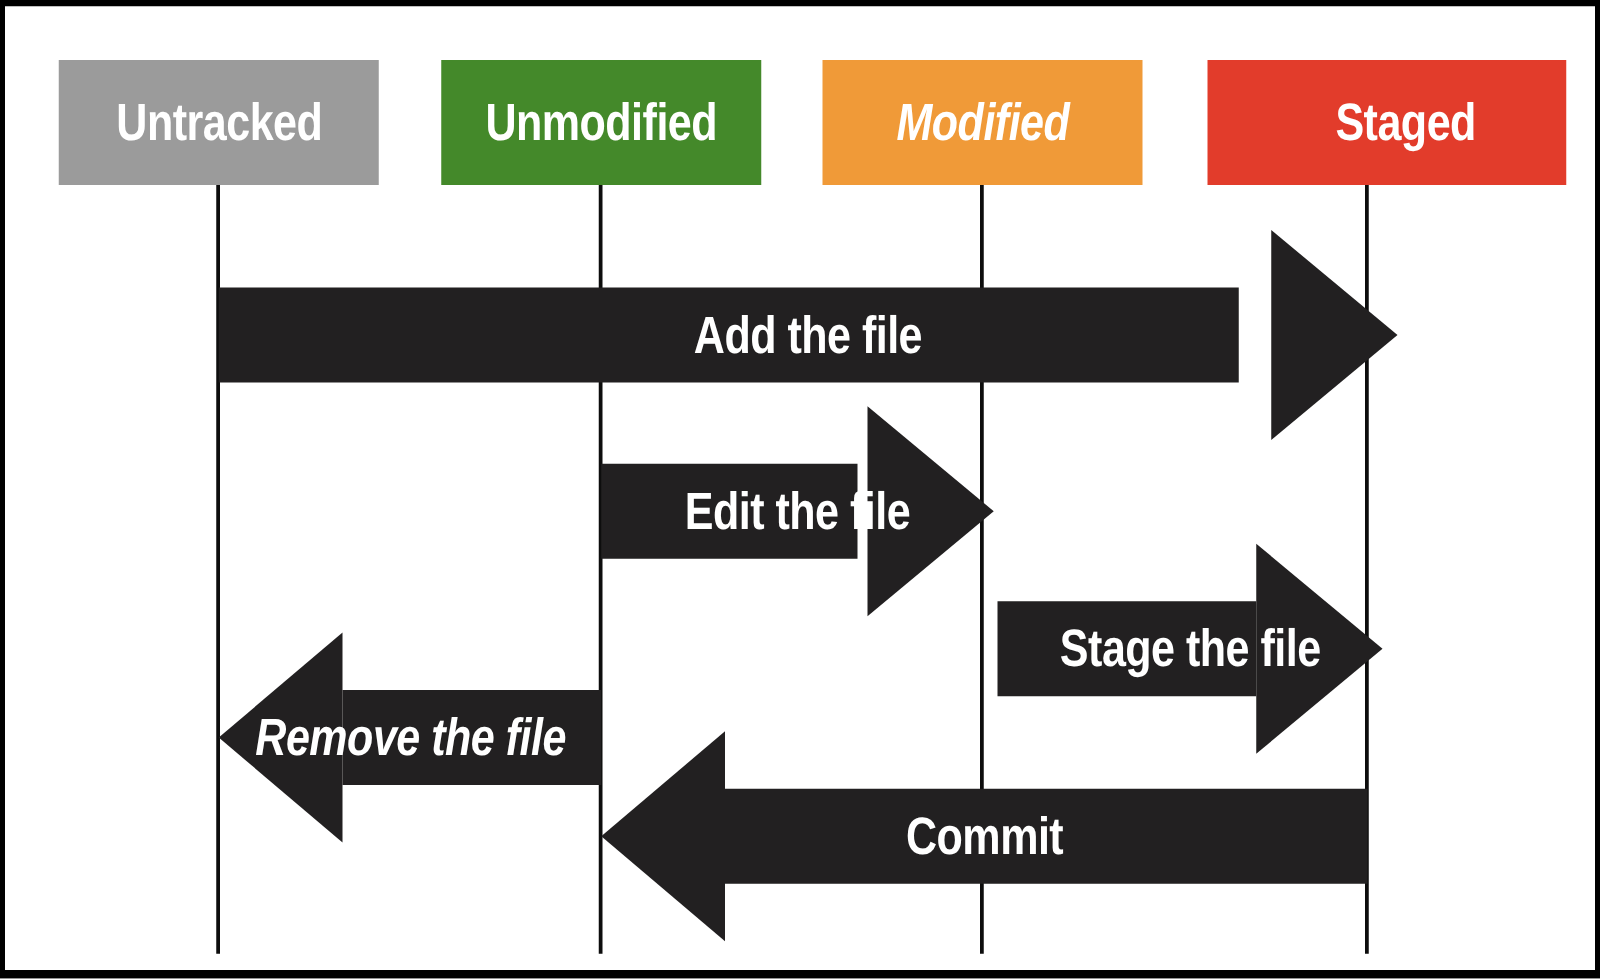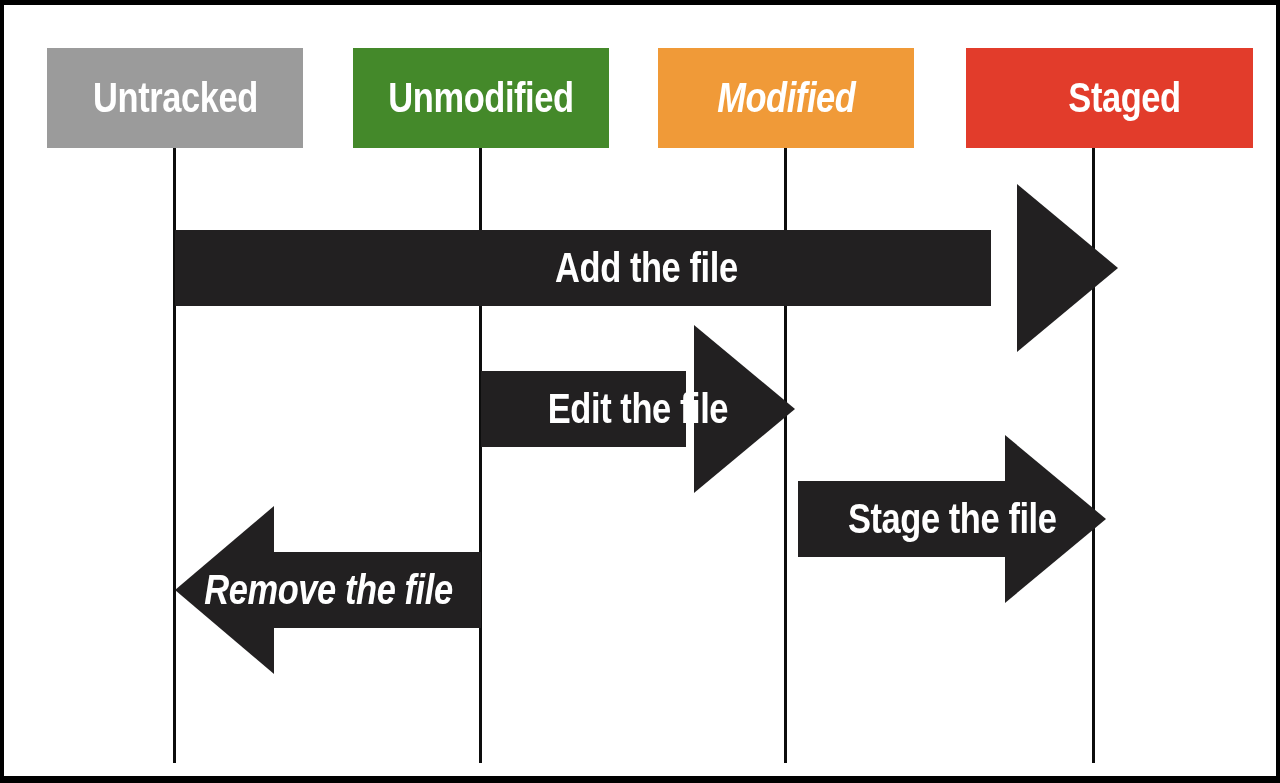--- a/index.html
+++ b/index.html
@@ -162,15 +162,22 @@
   </div>
 
   <div class="arrow arrow-remove">
     <div class="arrow-body to-left" style="background-color: rgb(34, 32, 33);"></div>
     <div class="arrow-head to-left" style="border-right-color: rgb(34, 32, 33);"></div>
     <div class="arrow-label">
       <span>Remove the file</span>
     </div>
   </div>
 
+  <div class="arrow arrow-commit">
+    <div class="arrow-body to-left" style="background-color: rgb(34, 32, 33);"></div>
+    <div class="arrow-head to-left" style="border-right-color: rgb(34, 32, 33);"></div>
+    <div class="arrow-label">
+      <span>Commit</span>
+    </div>
+  </div>
 
   <div class="outer-border"></div>
 </div>
 
 </body></html>

